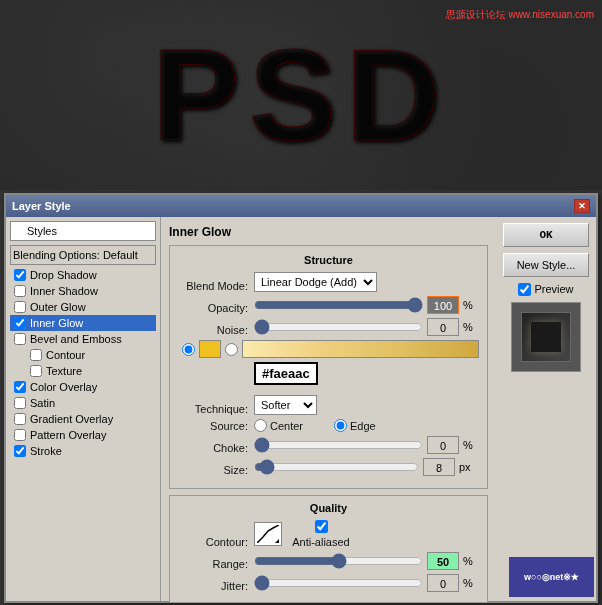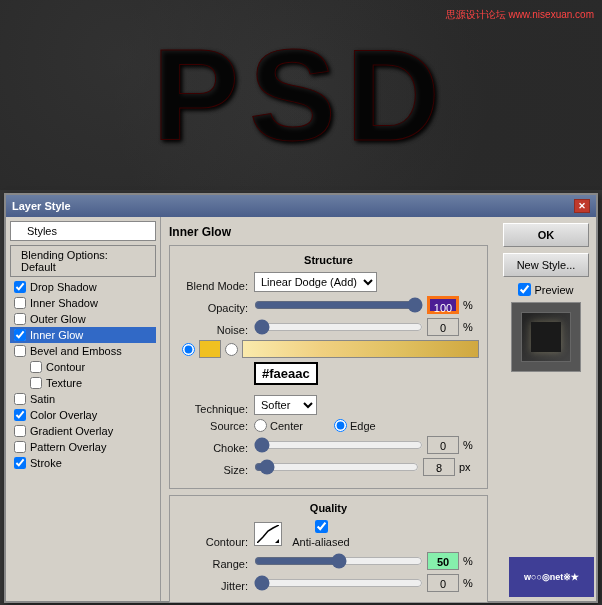--- a/index.html
+++ b/index.html
@@ -91,21 +91,21 @@
       background: white;
       border: 1px solid #888;
       padding: 3px 16px;
       margin-bottom: 4px;
       font-size: 11px;
       cursor: pointer;
     }
     .blending-options {
       background: #d4d0c8;
       border: 1px solid #888;
-      padding: 3px 10px;
+      padding: 3px 2px;
       margin-bottom: 2px;
       font-size: 11px;
       cursor: pointer;
     }
     .layer-item {
       display: flex;
       align-items: center;
       padding: 2px 4px;
       font-size: 11px;
       cursor: pointer;
@@ -167,28 +167,28 @@
       padding: 1px 2px;
       font-size: 11px;
       height: 20px;
     }
     input[type=range] {
       flex: 1;
       height: 14px;
       accent-color: #4a5e8a;
     }
     .value-box {
-      background: #4c1d95;
+      background: #737373;
       color: white;
       width: 32px;
       height: 18px;
       text-align: center;
       line-height: 18px;
       font-size: 11px;
-      border: 3px solid #f97316;
+      border: 1px solid #f97316;
     }
     .percent-label {
       width: 16px;
       font-size: 11px;
     }
     .px-label {
       width: 20px;
       font-size: 11px;
     }
     .color-swatch-row {
@@ -278,24 +278,24 @@
       border: 1px solid #888;
       border-top-color: #fff;
       border-left-color: #fff;
       font-size: 11px;
       cursor: pointer;
       text-align: center;
       line-height: 22px;
     }
     .ok-btn {
       font-weight: bold;
+      font-family: Liberation Mono, monospace;
     }
     .preview-check {
       display: flex;
-      align-items: center;
       gap: 3px;
       font-size: 11px;
     }
     .preview-thumb {
       width: 70px;
       height: 70px;
       background: #555;
       border: 1px solid #888;
       display: flex;
       align-items: center;
@@ -393,27 +393,27 @@
         <input type="checkbox" style="">
         <span>Contour</span>
       </div>
 
       <div class="layer-item" style="padding-left:20px;">
         <input type="checkbox" style="">
         <span>Texture</span>
       </div>
 
       <div class="layer-item">
-        <input type="checkbox" style="">
-        <span>Satin</span>
-      </div>
-
-      <div class="layer-item">
         <input type="checkbox" checked="" style="">
         <span>Color Overlay</span>
+      </div>
+
+      <div class="layer-item">
+        <input type="checkbox" style="">
+        <span>Satin</span>
       </div>
 
       <div class="layer-item">
         <input type="checkbox" style="">
         <span>Gradient Overlay</span>
       </div>
 
       <div class="layer-item">
         <input type="checkbox" style="">
         <span>Pattern Overlay</span>

